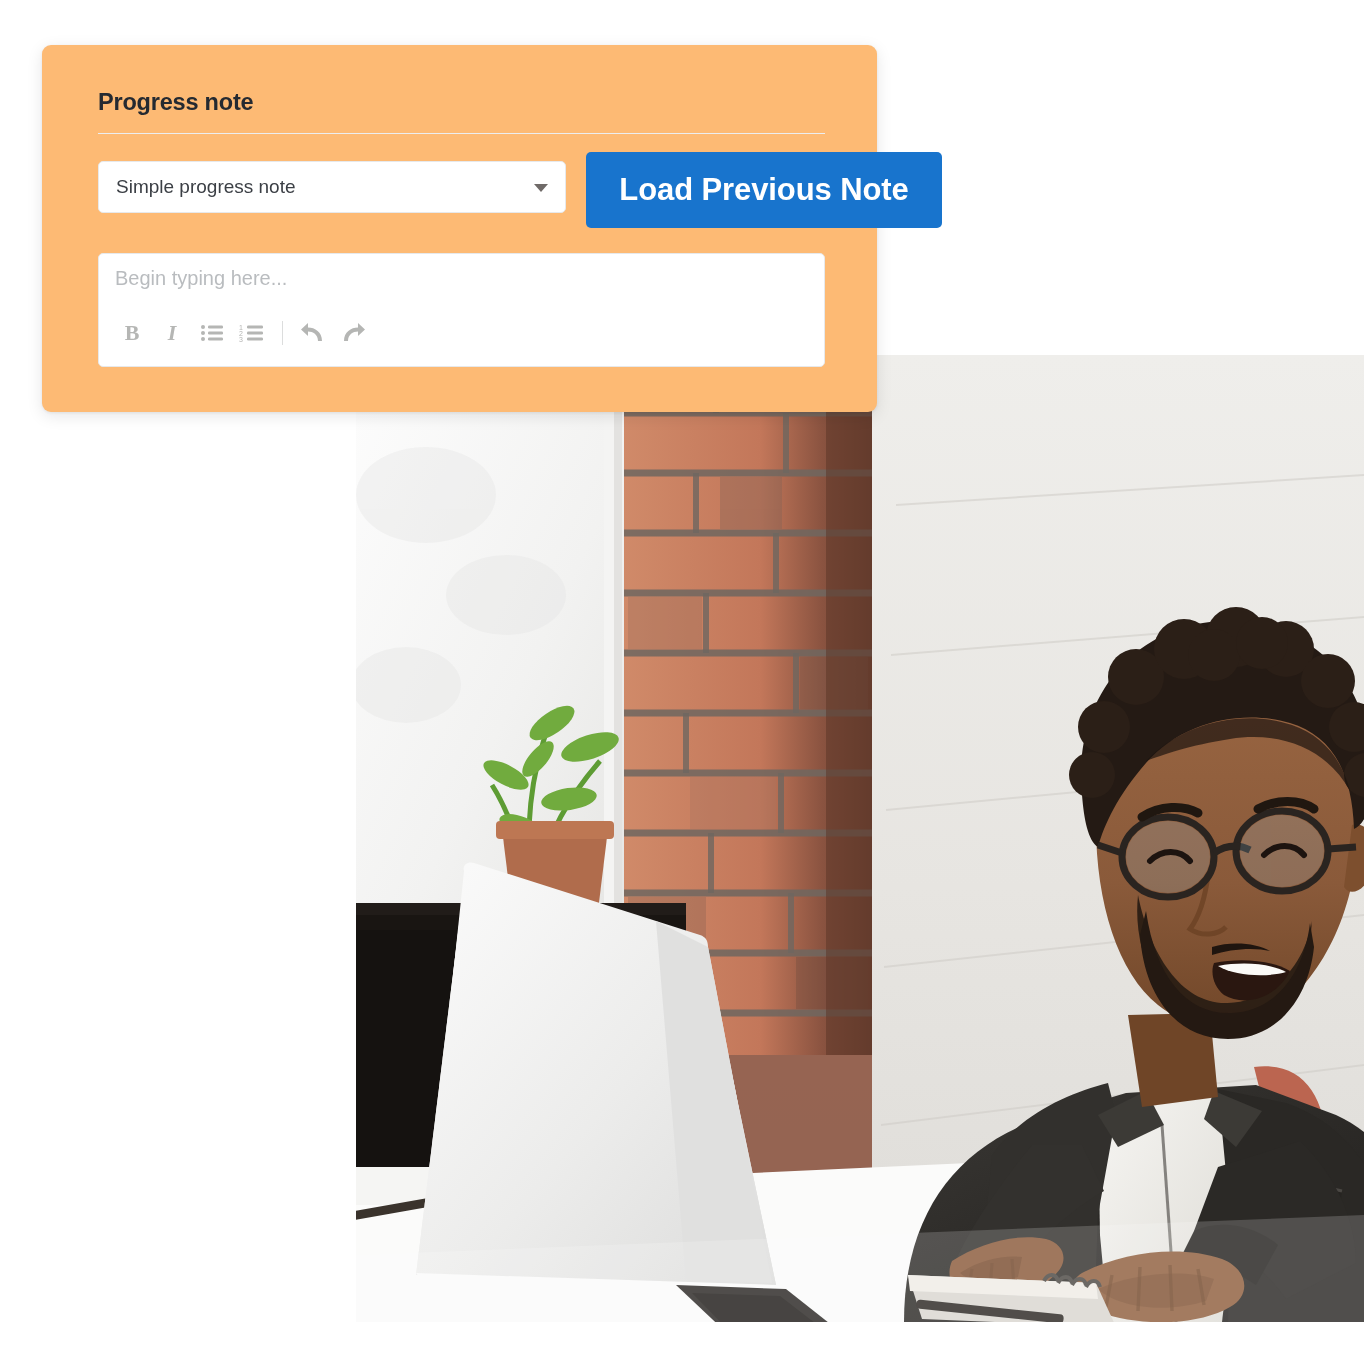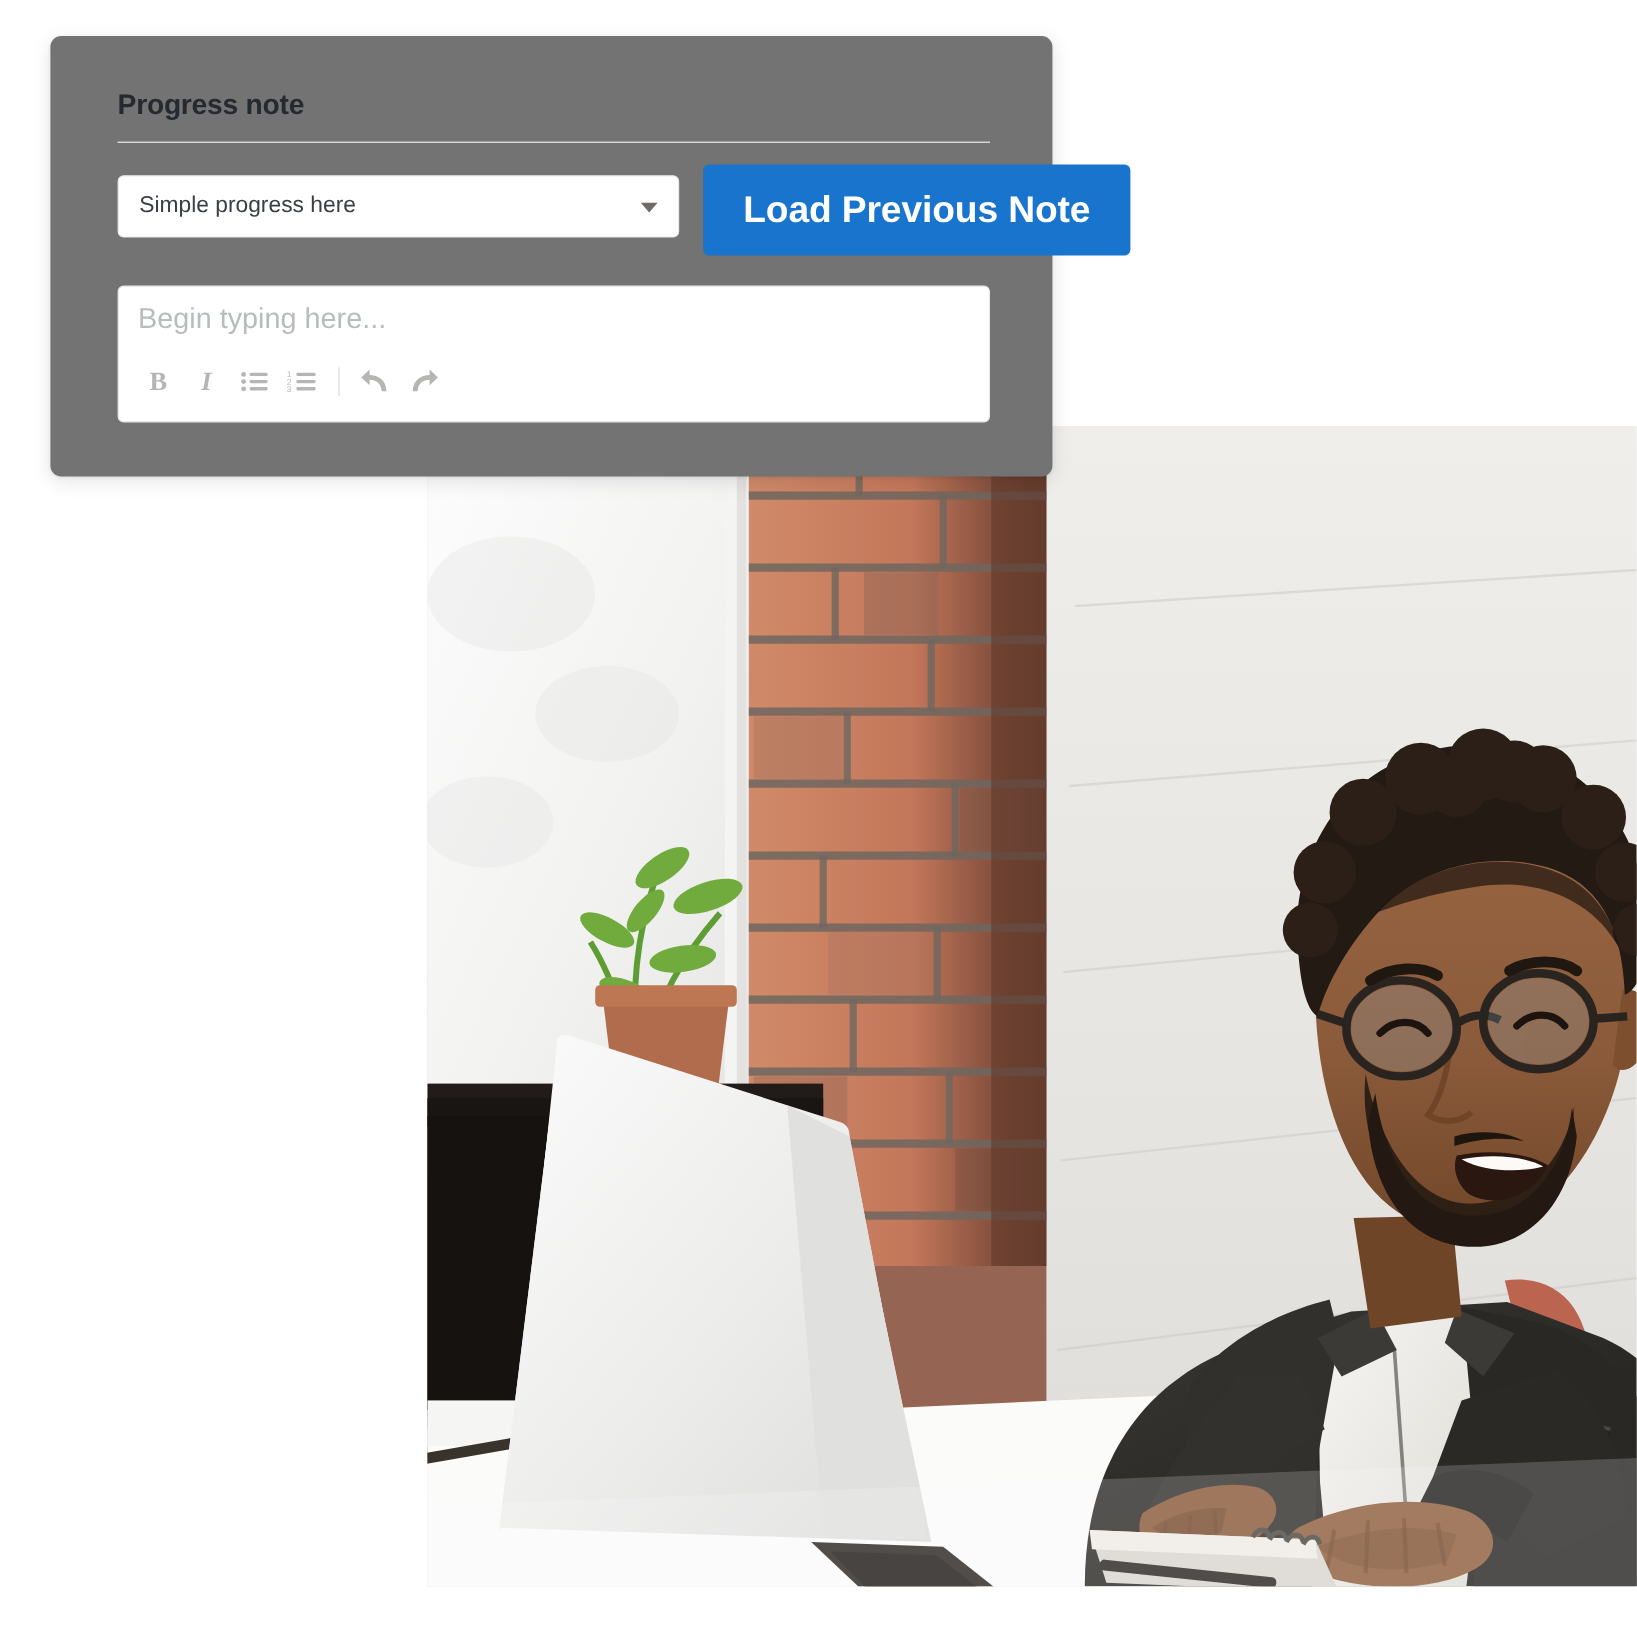--- a/index.html
+++ b/index.html
@@ -26,24 +26,24 @@
     height: 967px;
     overflow: hidden;
     background: #efeeec;
   }
   #photo-layer svg { display: block; width: 100%; height: 100%; }
 
   
   #note-card {
     position: absolute;
     left: 42px;
-    top: 30px;
+    top: 45px;
     width: 835px;
     height: 367px;
-    background: #737373;
+    background: #fdba74;
     border-radius: 9px;
     box-shadow: 0 4px 16px rgba(20,24,32,0.10), 0 1px 3px rgba(20,24,32,0.07);
     box-sizing: border-box;
     z-index: 5;
   }
 
   #card-title {
     position: absolute;
     left: 56px;
     top: 44px;
@@ -129,21 +129,21 @@
     height: 114px;
     box-sizing: border-box;
     border: 1px solid #e7e9eb;
     border-radius: 5px;
     background: #ffffff;
   }
   #editor-placeholder {
     position: absolute;
     left: 16px;
     top: 13px;
-    font-size: 24px;
+    font-size: 20px;
     color: #b9bcbf;
     white-space: nowrap;
     cursor: text;
   }
   #editor-toolbar {
     position: absolute;
     left: 16px;
     top: 62px;
     height: 34px;
     display: flex;
@@ -469,21 +469,21 @@
 
 <div id="note-card">
 
   <div id="card-title">Progress note</div>
 
   <div id="title-divider"></div>
 
   <div id="control-row">
 
     <div id="note-type-select">
-      <span id="note-type-value">Simple progress here</span>
+      <span id="note-type-value">Simple progress note</span>
       <span id="select-caret"></span>
     </div>
 
     <button id="load-prev-btn">Load Previous Note</button>
   </div>
 
   <div id="editor-box">
 
     <div id="editor-placeholder">Begin typing here...</div>
 

